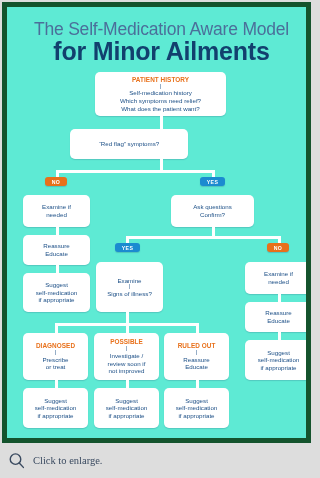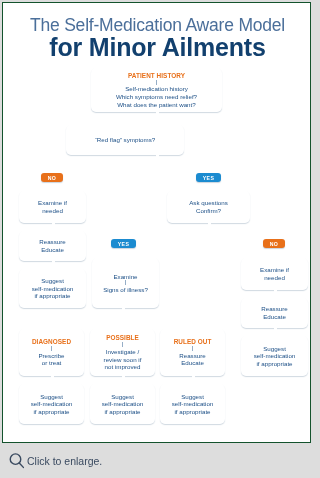--- a/index.html
+++ b/index.html
@@ -12,22 +12,22 @@
   #root {
     position: relative;
     width: 314px; height: 478px;
     background: #dddddd;
   }
   
   .poster {
     position: absolute;
     left: 2px; top: 2px;
     width: 309px; height: 441px;
-    background: #ffffff;
-    border: 1px solid #14532d;
+    background: #5eead4;
+    border: 5px solid #14532d;
     overflow: hidden;
   }
   .title-block {
     position: absolute;
     left: 0; top: 12px; width: 309px;
     text-align: center;
   }
   .title-line1 {
     font-size: 17.5px;
     color: #4b6f9a;
@@ -99,23 +99,24 @@
     position: absolute;
     left: 0; top: 443px;
     width: 314px; height: 35px;
     background: #dddddd;
     display: flex;
     align-items: center;
     padding-left: 8px;
   }
   .mag { width: 18px; height: 18px; flex: none; }
   .footer-label {
-    margin-left: 1px;
+    margin-left: 7px;
     font-size: 10.5px;
     color: #3a4a60;
+    font-family: Liberation Serif, serif;
   }
 </style>
 </head>
 <body>
 
 <div id="root">
 
   <div class="poster">
 
     <div class="title-block">

